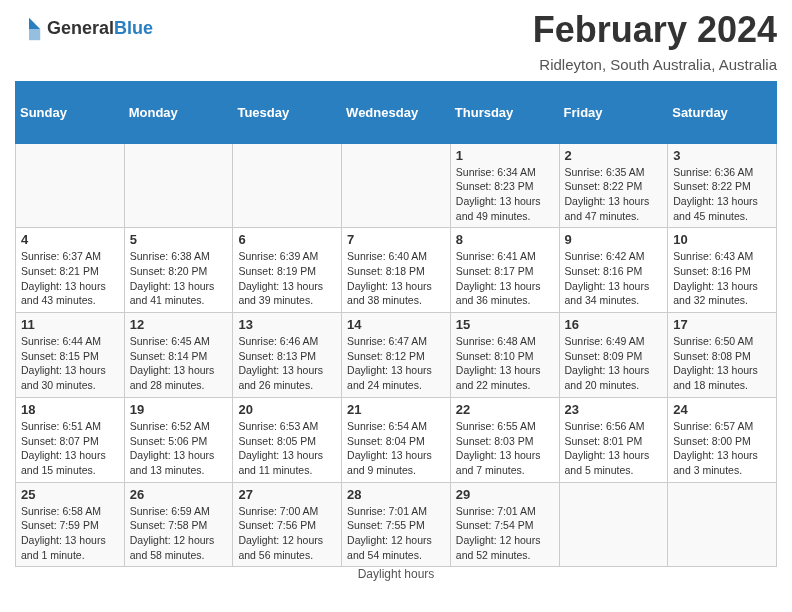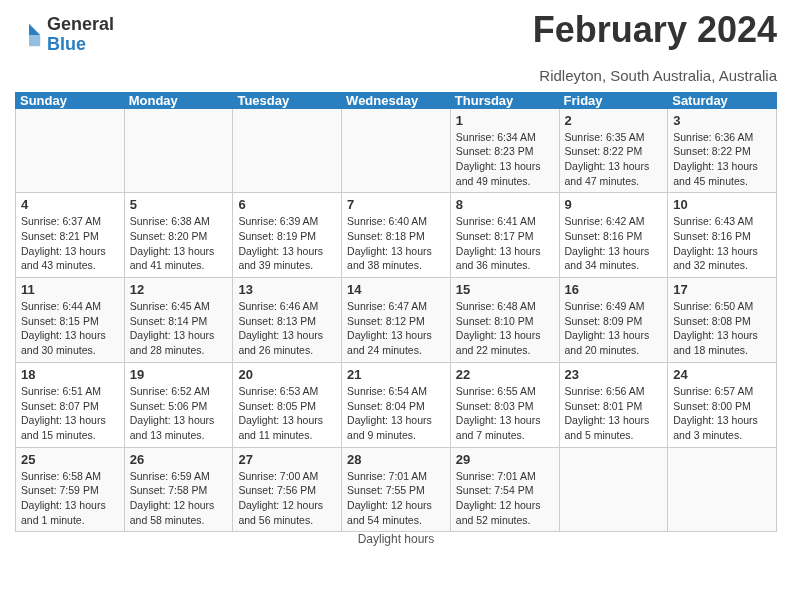--- a/index.html
+++ b/index.html
@@ -16,21 +16,21 @@
       align-items: flex-start;
       margin-bottom: 8px;
     }
     .logo {
       display: flex;
       align-items: center;
       margin-top: 5px;
     }
     .logo-text {
       display: flex;
-      flex-direction: column;
+      flex-direction: row;
       line-height: 1.1;
     }
     .logo-general {
       font-size: 18px;
       font-weight: bold;
       color: #333;
     }
     .logo-blue {
       font-size: 18px;
       font-weight: bold;
@@ -46,31 +46,31 @@
     }
     .main-title {
       font-size: 36px;
       font-weight: bold;
       color: #333;
       line-height: 1.1;
     }
     .subtitle {
       font-size: 15px;
       color: #555;
-      margin-top: 17px;
+      margin-top: 6px;
     }
     .calendar {
       width: 100%;
       border-collapse: collapse;
       font-size: 11px;
     }
     .calendar thead th {
       background-color: #2a7fc1;
       color: #fff;
-      padding: 0 4px;
+      padding: 23px 4px;
       text-align: left;
       font-size: 13px;
       font-weight: bold;
       border: 1px solid #2a7fc1;
     }
     .calendar tbody td {
       border: 1px solid #ccc;
       vertical-align: top;
       padding: 4px 5px;
       width: calc(100% / 7);

